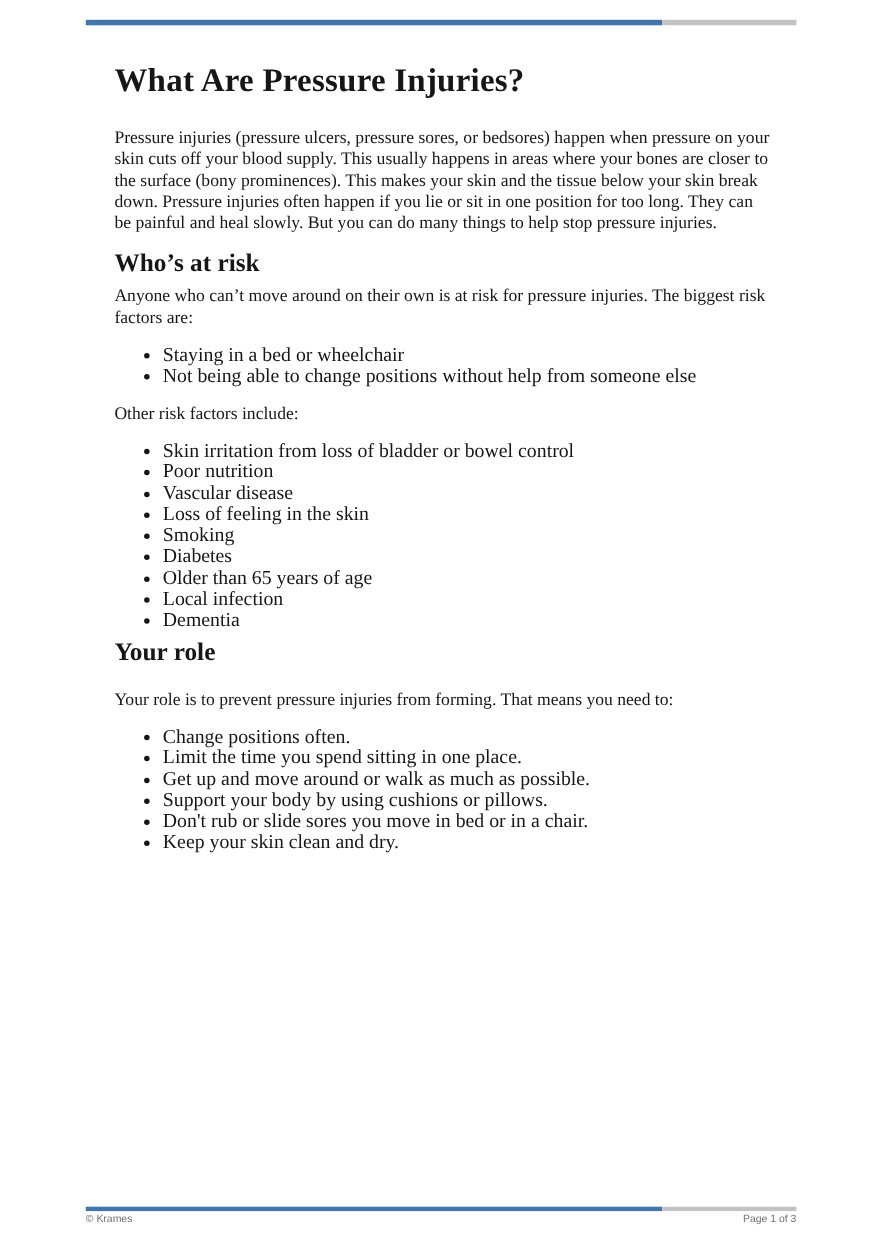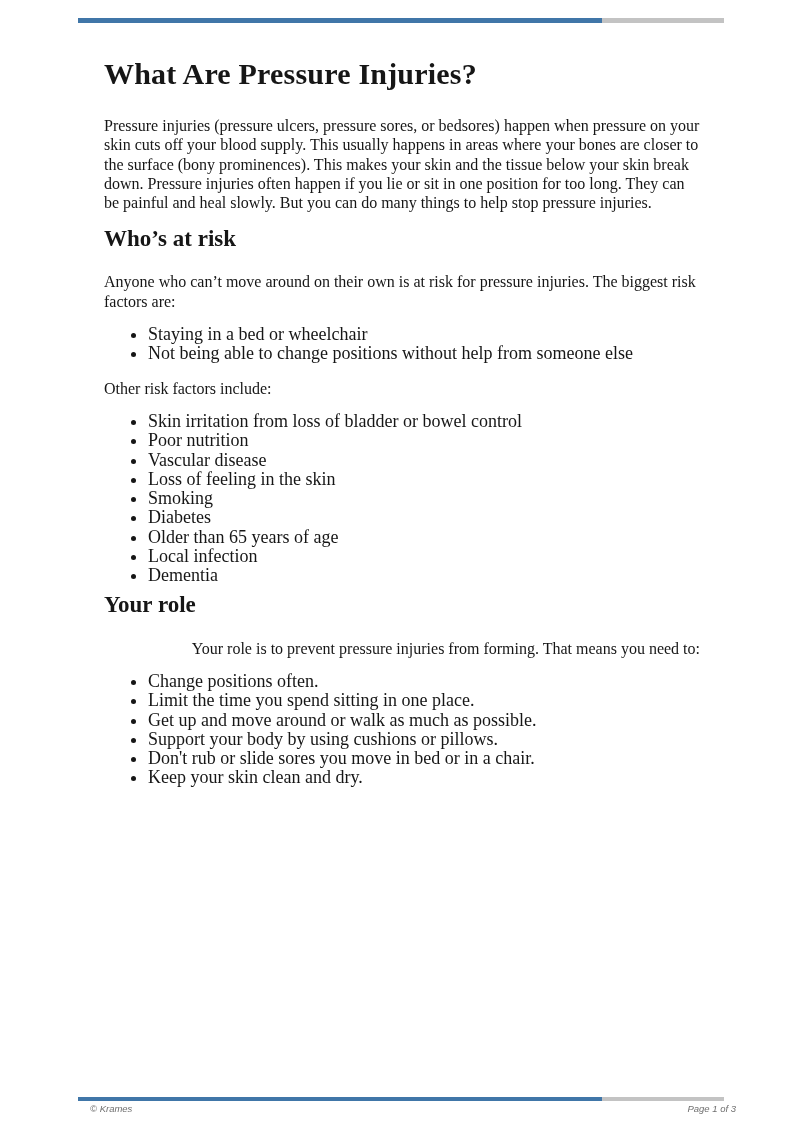--- a/index.html
+++ b/index.html
@@ -38,45 +38,43 @@
     line-height: 19.3px;
     margin-top: 25px;
   }
   h2 {
     font-size: 23px;
     line-height: 26px;
     font-weight: bold;
     margin-top: 14px;
   }
   h2.role-heading { margin-top: 6px; }
-  p.section-intro { margin-top: 20px; }
+  p.section-intro { margin-top: 8px; }
   p.more-intro { margin-top: 15px; }
-  p.role-intro { margin-top: 21px; text-align: right; }
+  p.role-intro { margin-top: 21px; }
   ul {
     margin-top: 14px;
     padding-left: 44px;
     list-style: disc outside;
   }
   ul li {
     font-size: 18px;
     line-height: 19.3px;
   }
   ul li + li { margin-top: 0; }
   .footer-meta {
     position: absolute;
     top: 1103px;
     left: 78px;
     width: 646px;
     display: flex;
     justify-content: space-between;
     font-family: "Liberation Sans", "DejaVu Sans", sans-serif;
-    font-style: italic;
     font-size: 9.5px;
     color: #6f6f6f;
-    margin-left: 12px;
   }
 </style>
 </head>
 <body>
 
 <div class="top-bar">
   <div class="bar-blue"></div>
   <div class="bar-gray"></div>
 </div>
 

